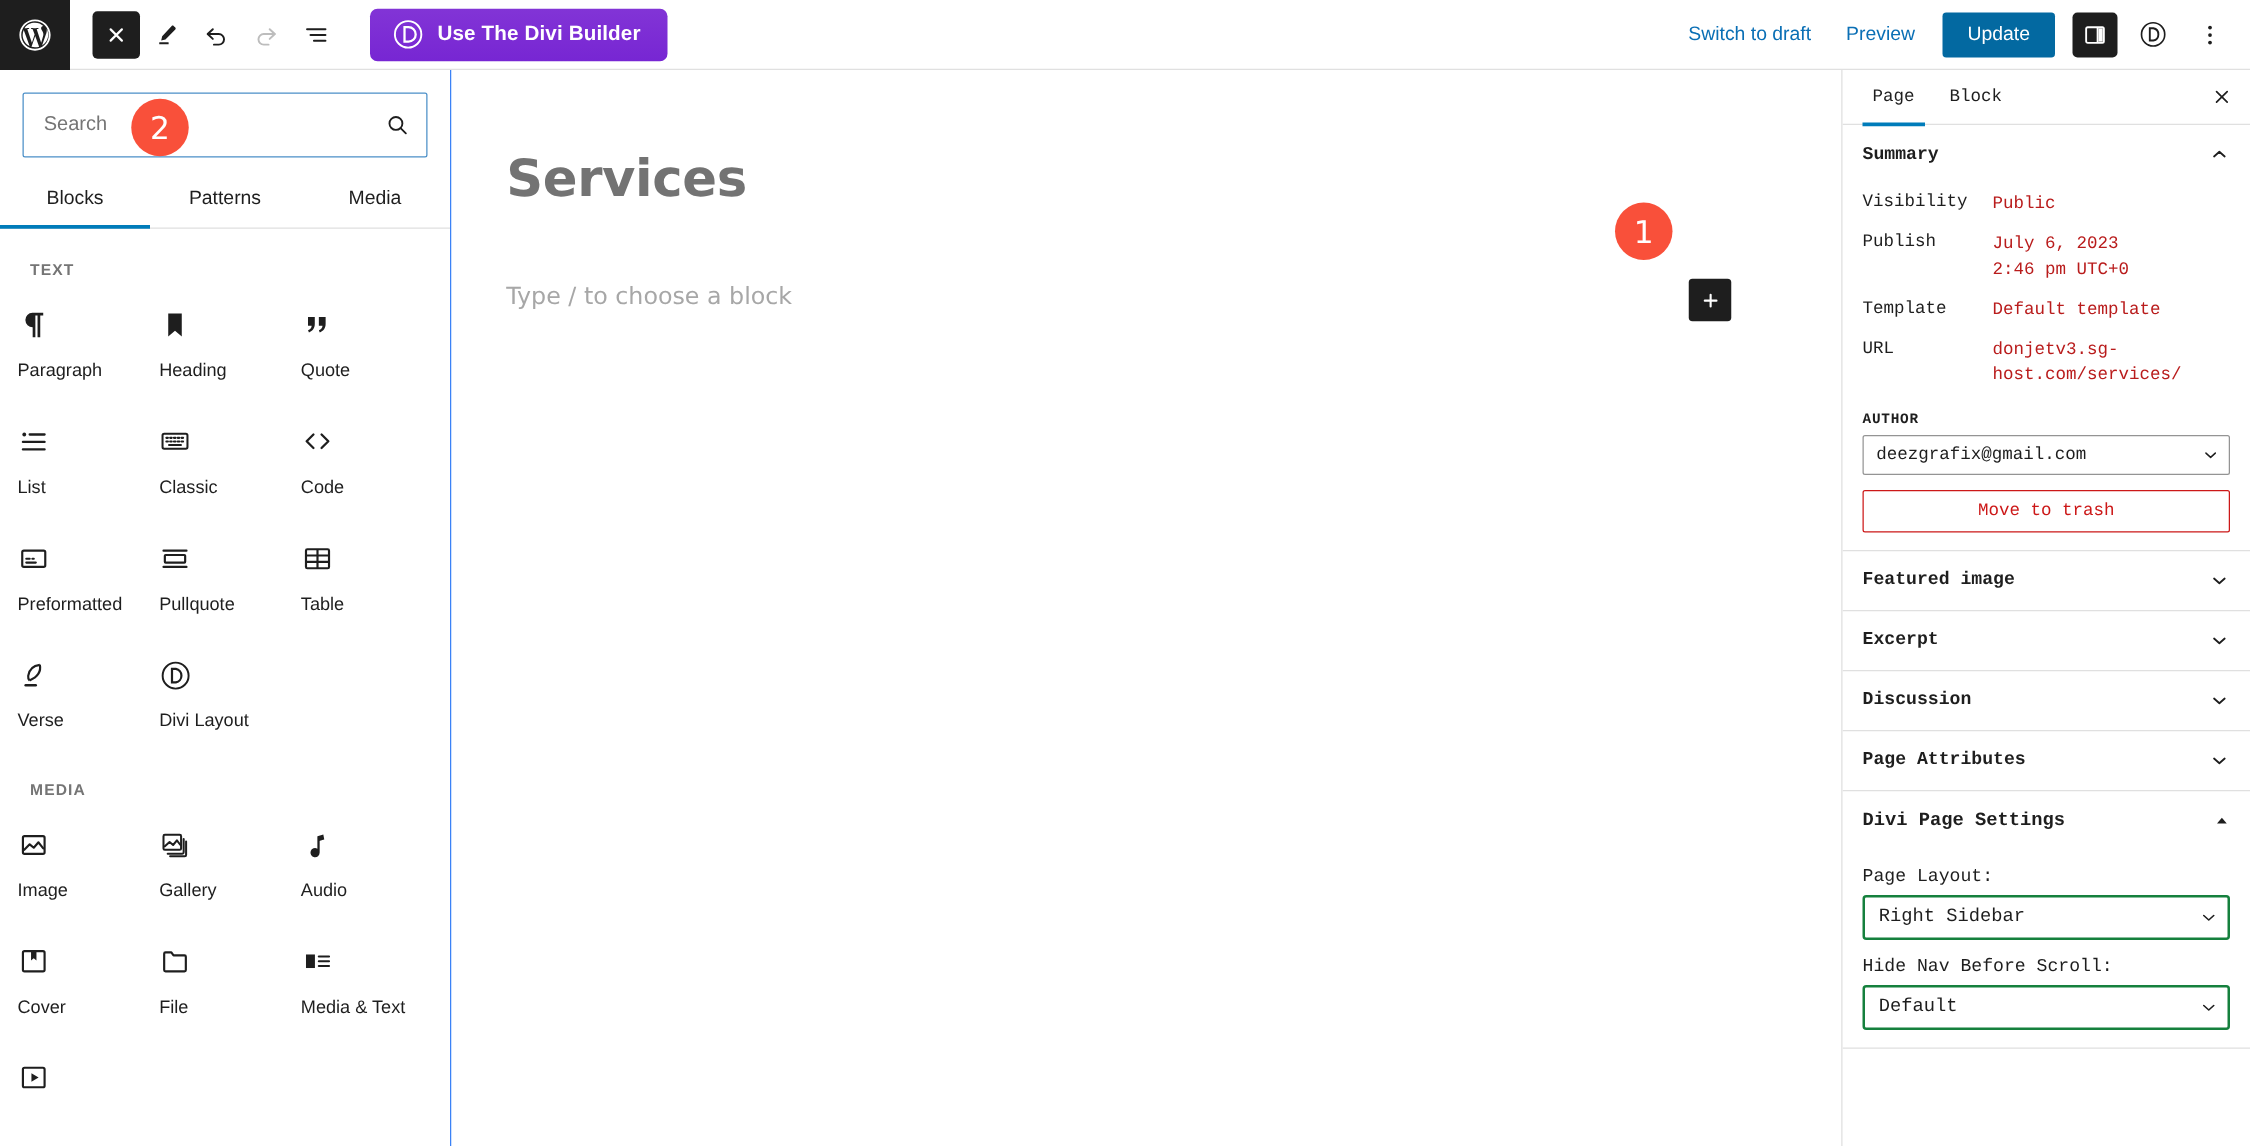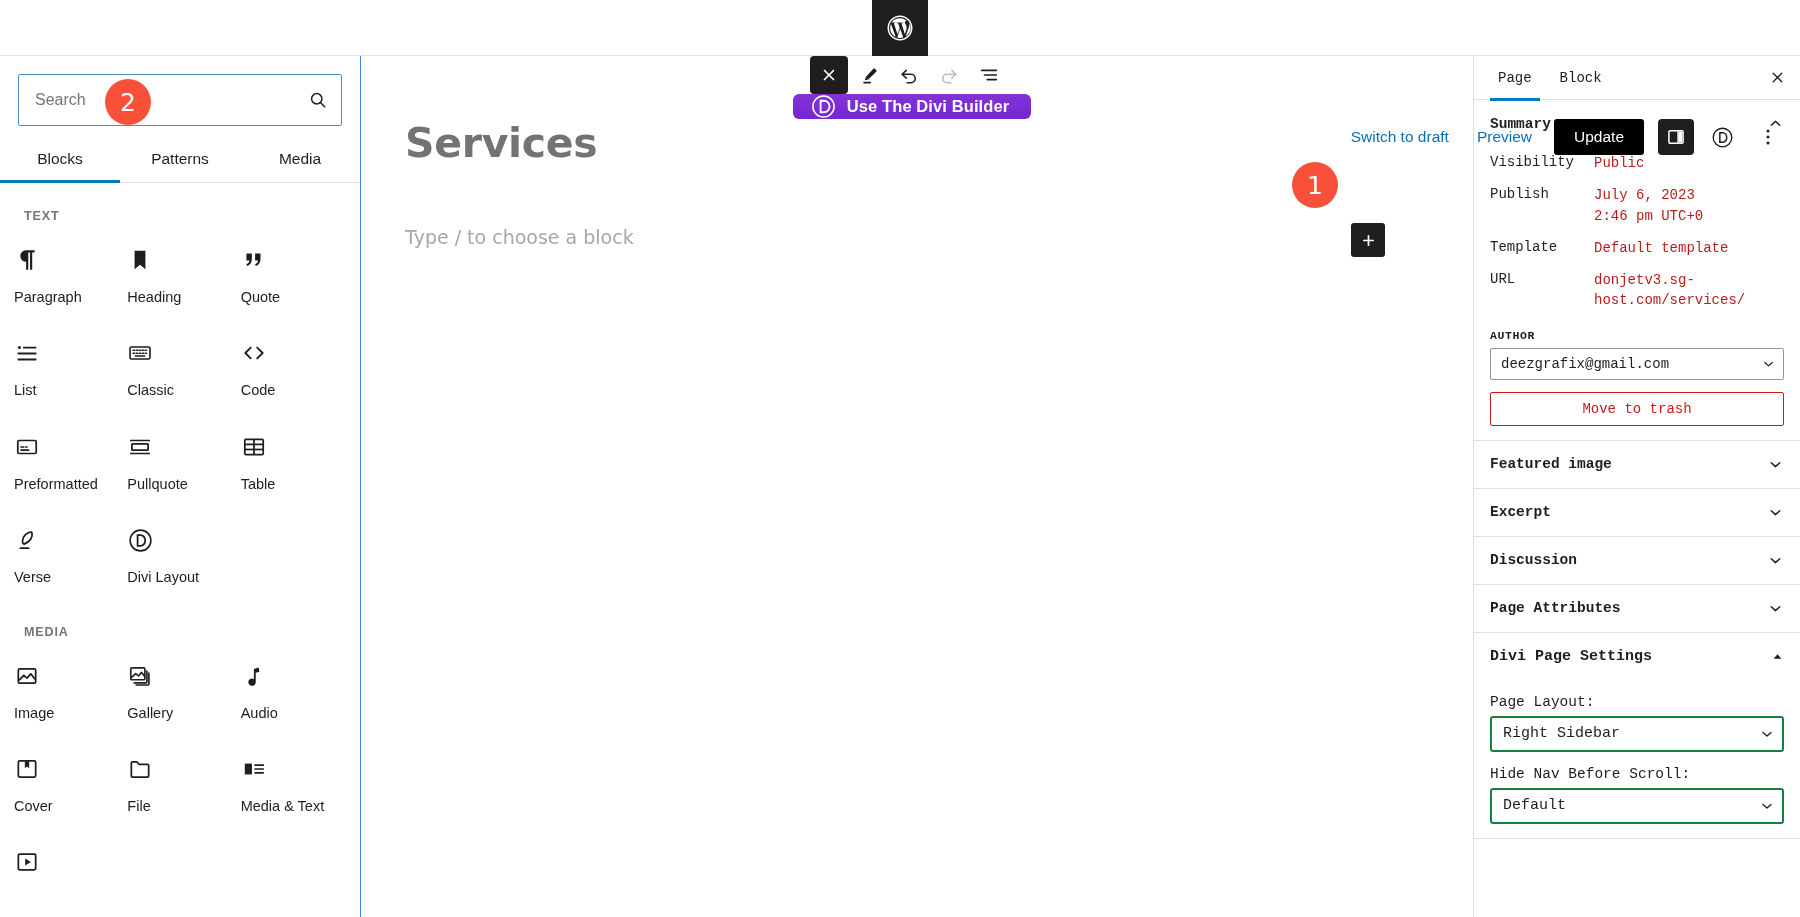--- a/index.html
+++ b/index.html
@@ -14,21 +14,20 @@
   #app { position: relative; width: 1800px; height: 917px; }
 
   
   .topbar {
     position: absolute; top: 0; left: 0;
     width: 1800px; height: 56px;
     background: #fff;
     border-bottom: 1px solid #e0e0e0;
     display: flex; align-items: center;
     z-index: 30;
-    flex-direction: column;
   }
   .wp-logo {
     width: 56px; height: 56px;
     background: #1e1e1e;
     display: flex; align-items: center; justify-content: center;
     flex: 0 0 56px;
     cursor: pointer;
   }
   .tb-left { display: flex; align-items: center; gap: 2px; padding-left: 18px; }
   .tb-btn {
@@ -59,21 +58,21 @@
     display: flex; align-items: center; gap: 0;
     padding-right: 14px;
   }
   .link-btn {
     background: none; border: none; cursor: pointer;
     color: #0a6fb5; font-size: 15.5px;
     padding: 8px 14px; border-radius: 3px;
     font-family: inherit;
   }
   .update-btn {
-    background: #000000;
+    background: #0369a1;
     color: #fff; border: none; cursor: pointer;
     font-size: 15.5px; font-weight: 400;
     padding: 9px 20px; border-radius: 3px;
     margin-left: 8px; margin-right: 14px;
     font-family: inherit;
   }
   .sq-btn {
     width: 36px; height: 36px; border-radius: 4px;
     display: flex; align-items: center; justify-content: center;
     cursor: pointer; border: none; background: transparent;

